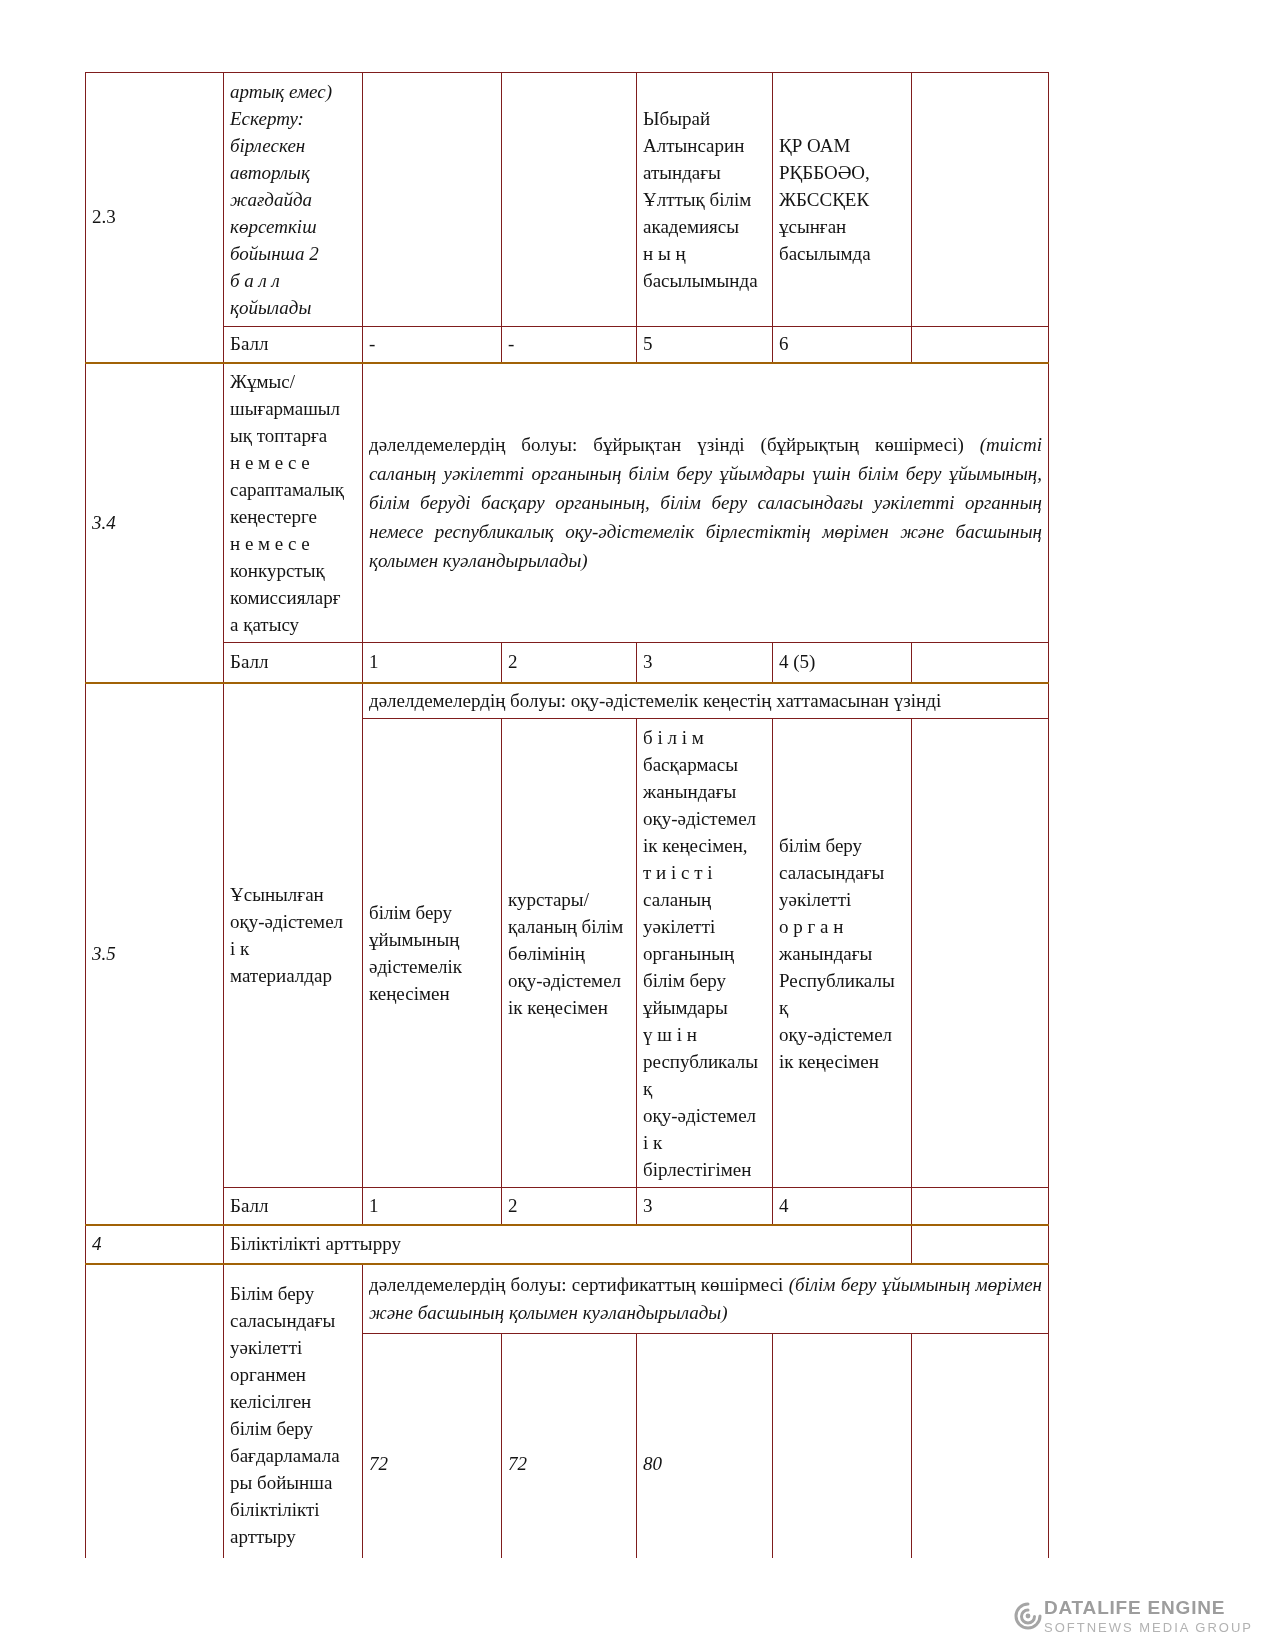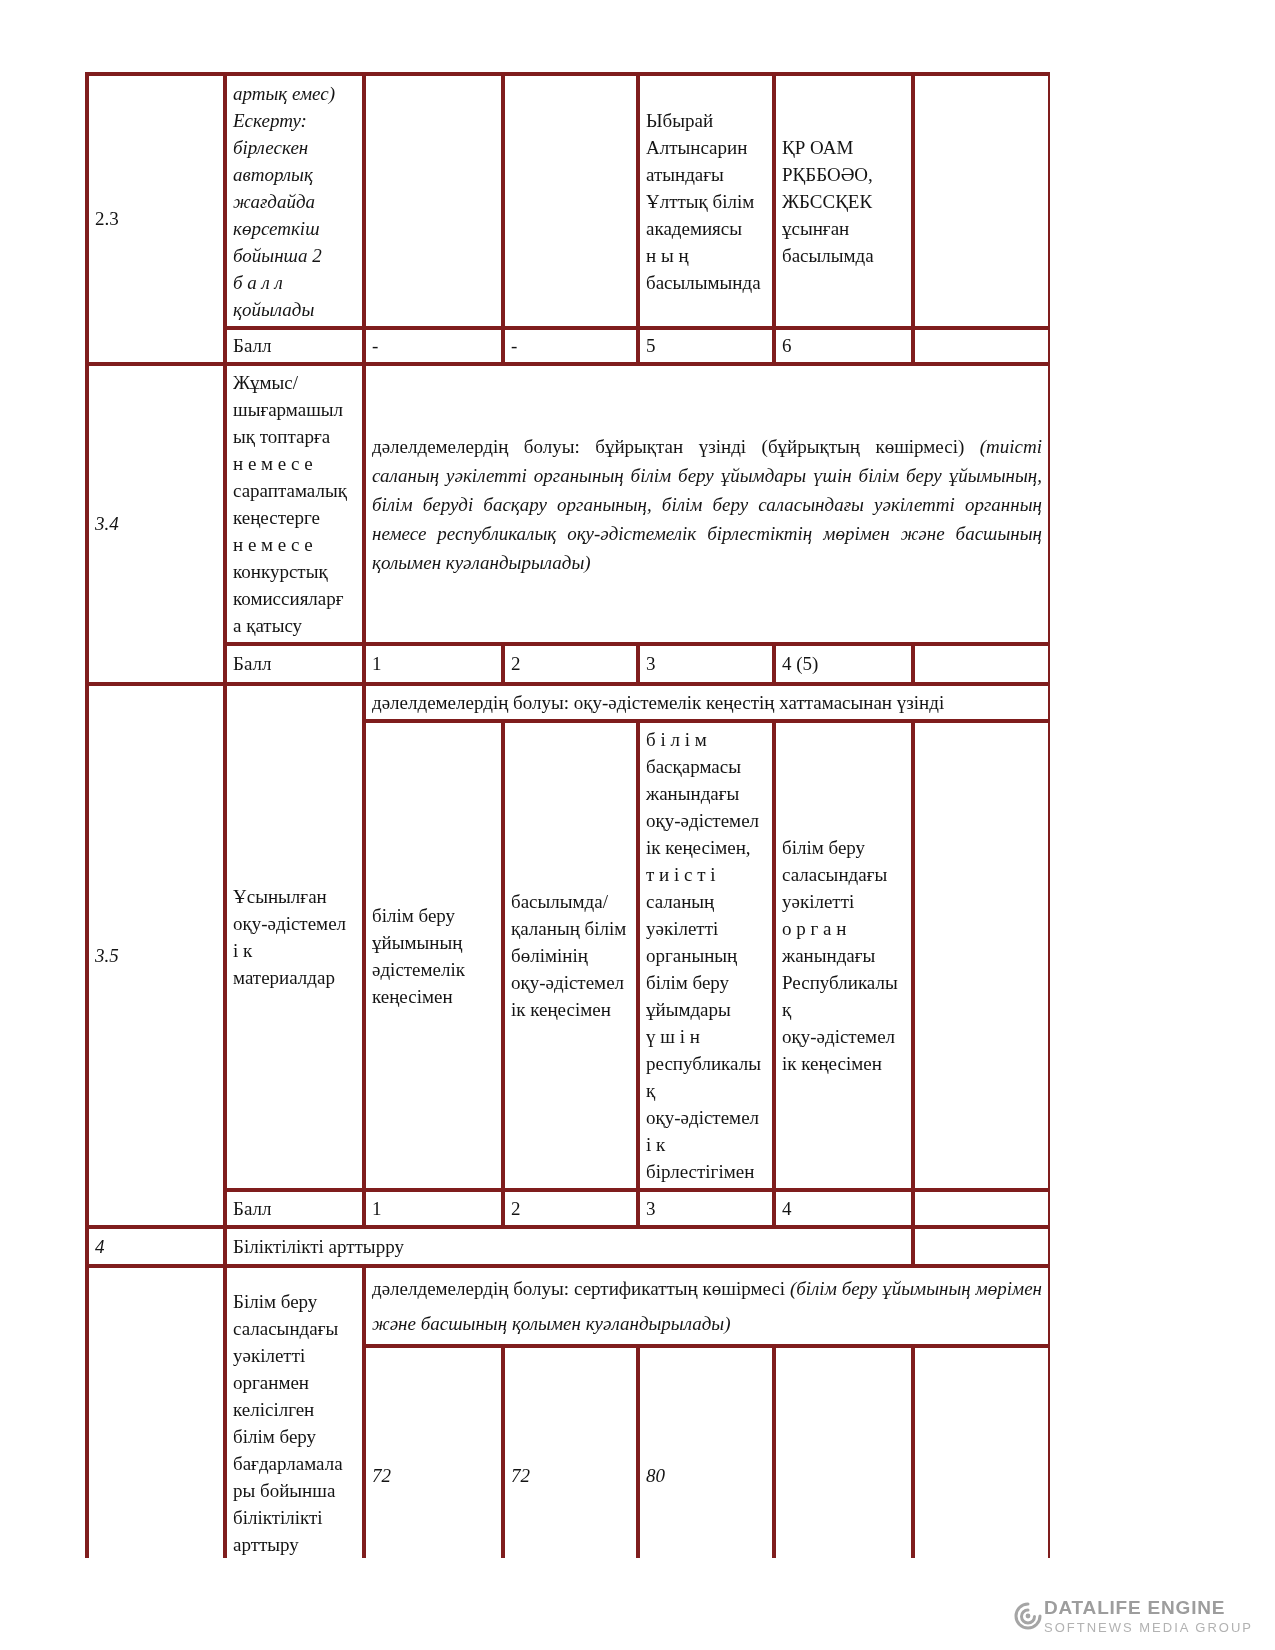--- a/index.html
+++ b/index.html
@@ -14,37 +14,37 @@
     position:absolute;left:85px;top:72px;
     width:965px;height:1486px;
     overflow:hidden;
   }
   table.doc{
     width:963px;
     border-collapse:collapse;
     table-layout:fixed;
   }
   table.doc td{
-    border:4px solid #7f1d1d;
+    border:1px solid #7f1d1d;
     padding:3px 6px;
     vertical-align:middle;
     font-size:19px;
     overflow:hidden;
   }
   tr.sep > td{border-top:2px solid #a16207;}
   .ml{white-space:pre-line;line-height:27px;}
   .top{vertical-align:top;}
   .pt12{padding-top:12px;}
   .pt6{padding-top:6px;}
   .it{font-style:italic;}
   .numcell{vertical-align:top;padding-top:18px;}
   .nummid{vertical-align:middle;padding-top:3px;font-style:italic;}
   .evidence{line-height:29px;text-align:justify;padding-left:8px;padding-right:10px;}
   .strip{line-height:27px;padding:4px 8px;text-align:left;}
-  .strip2{line-height:35px;padding:4px 8px;text-align:justify;}
+  .strip2{line-height:28px;padding:4px 8px;text-align:justify;}
   .val{vertical-align:top;padding-top:138px;font-style:italic;}
   .scorerow td{line-height:24px;}
   
   .logo{
     position:absolute;top:1598px;right:22px;
     display:flex;align-items:center;
     font-family:"Liberation Sans","DejaVu Sans",sans-serif;
   }
   .logo-brand{
     font-size:19px;font-weight:bold;color:#9d9d9d;letter-spacing:0.8px;line-height:19px;
@@ -136,21 +136,21 @@
 оқу-әдістемел
 і к
 материалдар</td>
         <td colspan="5" class="strip">дәлелдемелердің болуы: оқу-әдістемелік кеңестің хаттамасынан үзінді</td>
       </tr>
       <tr style="height:469px">
         <td class="ml">білім беру
 ұйымының
 әдістемелік
 кеңесімен</td>
-        <td class="ml">басылымда/
+        <td class="ml">курстары/
 қаланың білім
 бөлімінің
 оқу-әдістемел
 ік кеңесімен</td>
         <td class="ml top pt6">б і л і м
 басқармасы
 жанындағы
 оқу-әдістемел
 ік кеңесімен,
 т и і с т і

